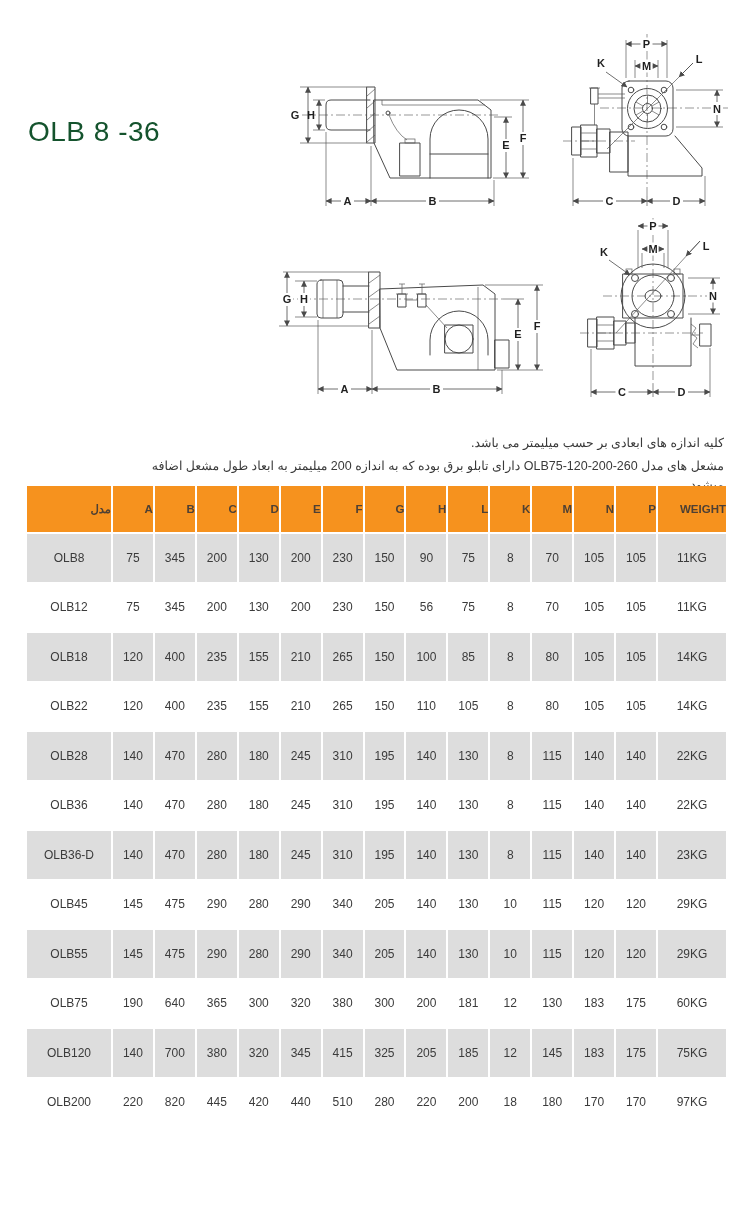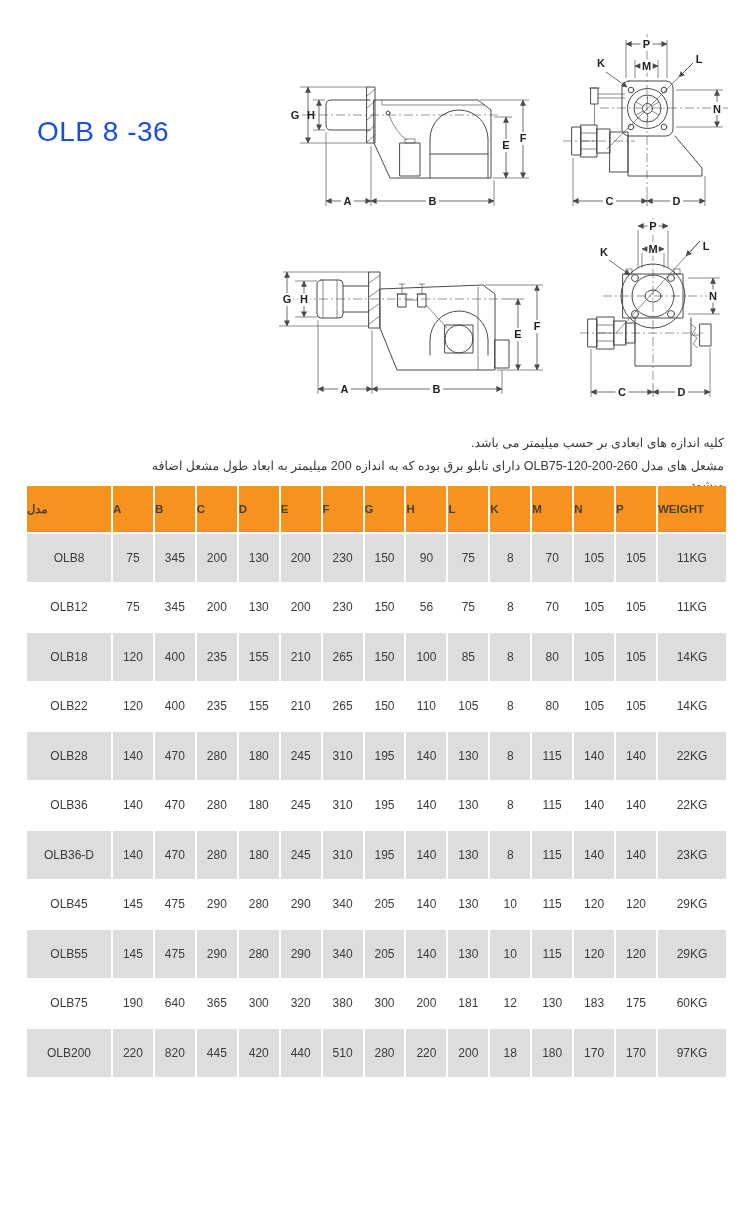--- a/index.html
+++ b/index.html
@@ -1,38 +1,38 @@
 <!DOCTYPE html>
 <html><head>
 <meta charset="utf-8">
 <style>
   html,body{margin:0;padding:0;background:#ffffff;}
   body{width:750px;height:1229px;position:relative;font-family:"Liberation Sans",sans-serif;}
   .page{position:relative;width:750px;height:1229px;background:#fff;overflow:hidden;}
 
-  .model-title{position:absolute;font-size:28px;color:#1d4ed8;letter-spacing:.5px;white-space:nowrap;margin-left:9px;}
+  .model-title{position:absolute;font-size:28px;color:#14532d;letter-spacing:.5px;white-space:nowrap;}
   .t1{left:28px;top:116px;}
   .t2{left:30px;top:272px;}
 
   svg.drawing{position:absolute;overflow:visible;}
   .ol{fill:none;stroke:#4a4a4a;stroke-width:1;stroke-linejoin:round;stroke-linecap:round;}
   .thin{fill:none;stroke:#5a5a5a;stroke-width:.7;}
   .cl{fill:none;stroke:#6a6a6a;stroke-width:.7;stroke-dasharray:9 3 2 3;}
   .dim{fill:none;stroke:#4a4a4a;stroke-width:.8;}
   .chip{fill:#ffffff;}
   text.dl{font:bold 11px "Liberation Sans",sans-serif;fill:#1f1f1f;text-anchor:middle;}
 
   .notes{position:absolute;top:430px;right:22px;width:620px;direction:rtl;text-align:right;
          font-size:12.5px;line-height:19px;color:#3a3a3a;}
   .notes p{margin:4px;}
 
   table.spec{position:absolute;left:25px;top:484px;width:703px;border-collapse:separate;
              border-spacing:2px;table-layout:fixed;}
   table.spec th{background:#F6921E;color:#4e4034;font-weight:bold;font-size:11.5px;
-                height:46px;text-align:left;padding:0;}
+                height:46px;text-align:right;padding:0;}
   table.spec td{font-size:12px;color:#3b3b3b;height:47.5px;text-align:center;padding:0;}
   table.spec tbody tr:nth-child(odd) td{background:#dddddd;}
   table.spec tbody tr:nth-child(even) td{background:#ffffff;}
   table.spec th:first-child{width:84px;}
   table.spec th:last-child{width:68px;}
 </style>
 </head>
 <body>
 
 <div class="page">
@@ -435,20 +435,37 @@
           <td>300</td>
           <td>200</td>
           <td>181</td>
           <td>12</td>
           <td>130</td>
           <td>183</td>
           <td>175</td>
           <td>60KG</td>
         </tr>
         <tr>
+          <td>OLB120</td>
+          <td>140</td>
+          <td>700</td>
+          <td>380</td>
+          <td>320</td>
+          <td>345</td>
+          <td>415</td>
+          <td>325</td>
+          <td>205</td>
+          <td>185</td>
+          <td>12</td>
+          <td>145</td>
+          <td>183</td>
+          <td>175</td>
+          <td>75KG</td>
+        </tr>
+        <tr>
           <td>OLB200</td>
           <td>220</td>
           <td>820</td>
           <td>445</td>
           <td>420</td>
           <td>440</td>
           <td>510</td>
           <td>280</td>
           <td>220</td>
           <td>200</td>

